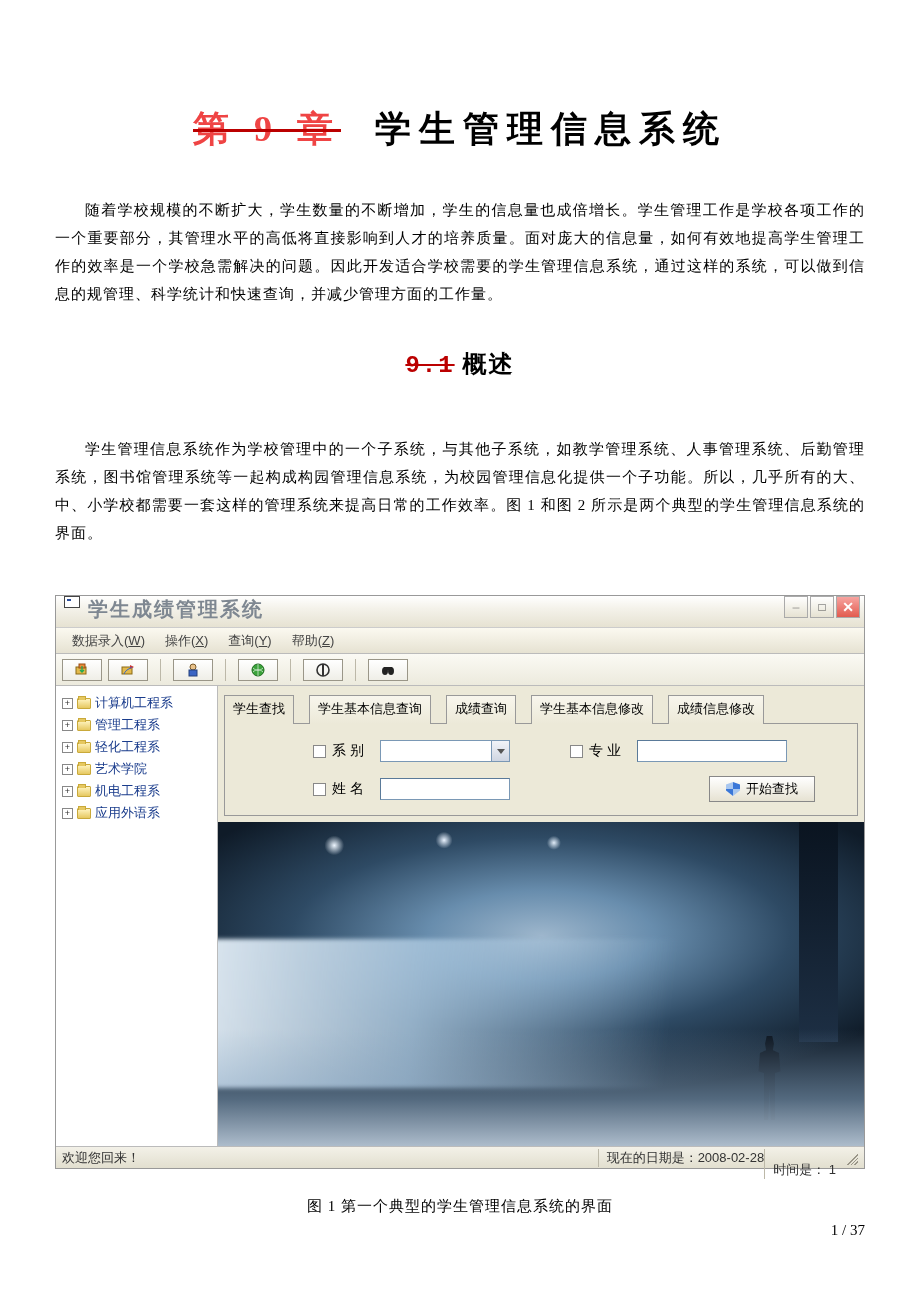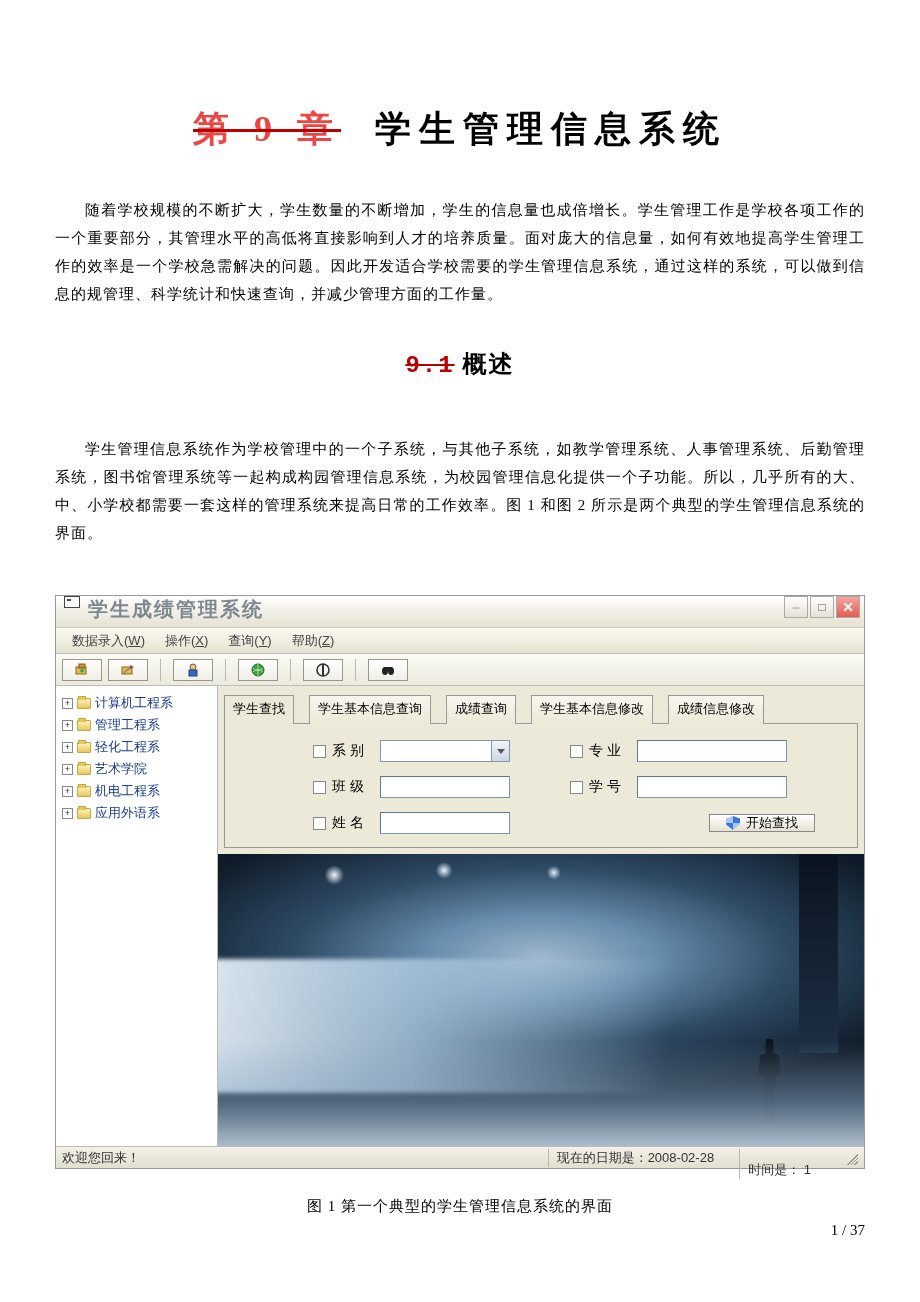--- a/index.html
+++ b/index.html
@@ -219,21 +219,21 @@
     background:linear-gradient(#f2f4f8,#cfd6e2);
     display:flex; align-items:center; justify-content:center;
   }
   .combo-btn::after{
     content:""; width:0; height:0;
     border-left:4px solid transparent;
     border-right:4px solid transparent;
     border-top:5px solid #555;
   }
   .start-btn{
-    height:18px; padding:0 16px;
+    height:26px; padding:0 16px;
     border:1px solid #888;
     background:linear-gradient(#fff,#e6e2d2);
     display:flex; align-items:center; gap:6px;
     font-size:13px;
     margin-left:auto;
   }
   .start-btn .shield{
     width:14px; height:14px;
     background: conic-gradient(#3a77d8 0 90deg,#a9c7ef 90deg 180deg,#3a77d8 180deg 270deg,#a9c7ef 270deg);
     clip-path: polygon(50% 0,100% 18%,100% 60%,50% 100%,0 60%,0 18%);
@@ -287,21 +287,20 @@
     clip-path: polygon(42% 0,58% 0,63% 9%,60% 17%,78% 20%,82% 42%,66% 44%,66% 100%,54% 100%,50% 60%,46% 100%,34% 100%,34% 44%,18% 42%,22% 20%,40% 17%,37% 9%);
   }
   .statusbar{
     height:22px;
     background: linear-gradient(#f3f1e8,#e2dfcf);
     border-top:1px solid #bbb;
     display:flex; align-items:center;
     font-size:13px;
     color:#333;
     padding:0 6px;
-    gap:25px;
   }
   .status-left{ flex:0 0 auto; }
   .status-mid{ margin-left:auto; border-left:1px solid #bcb8a8; padding-left:8px; }
   .status-right{ border-left:1px solid #bcb8a8; padding:12px 4px 0 8px;margin-top:12px; }
   .grip{
     width:14px; height:14px;
     margin-left:4px;
     background:
       linear-gradient(135deg, transparent 60%, #9a9688 60% 66%, transparent 66% 72%, #9a9688 72% 78%, transparent 78% 84%, #9a9688 84% 90%, transparent 90%);
   }
@@ -458,30 +457,20 @@
           <span class="chk"></span>
           <span class="lbl">系别</span>
           <div class="combo">
             <div class="combo-btn"></div>
           </div>
           <div style="width:60px"></div>
           <span class="chk"></span>
           <span class="lbl">专业</span>
           <div class="txt-inset" style="width:150px"></div>
         </div>
-        <div class="form-row">
-          <div style="width:70px"></div>
-          <span class="chk"></span>
-          <span class="lbl">班级</span>
-          <div class="txt-inset" style="width:130px"></div>
-          <div style="width:60px"></div>
-          <span class="chk"></span>
-          <span class="lbl">学号</span>
-          <div class="txt-inset" style="width:150px"></div>
-        </div>
         <div class="form-row" style="margin-bottom:12px;">
           <div style="width:70px"></div>
           <span class="chk"></span>
           <span class="lbl">姓名</span>
           <div class="txt-inset" style="width:130px"></div>
           <button class="start-btn">
             <span class="shield"></span>
             <span>开始查找</span>
           </button>
           <div style="width:24px"></div>

